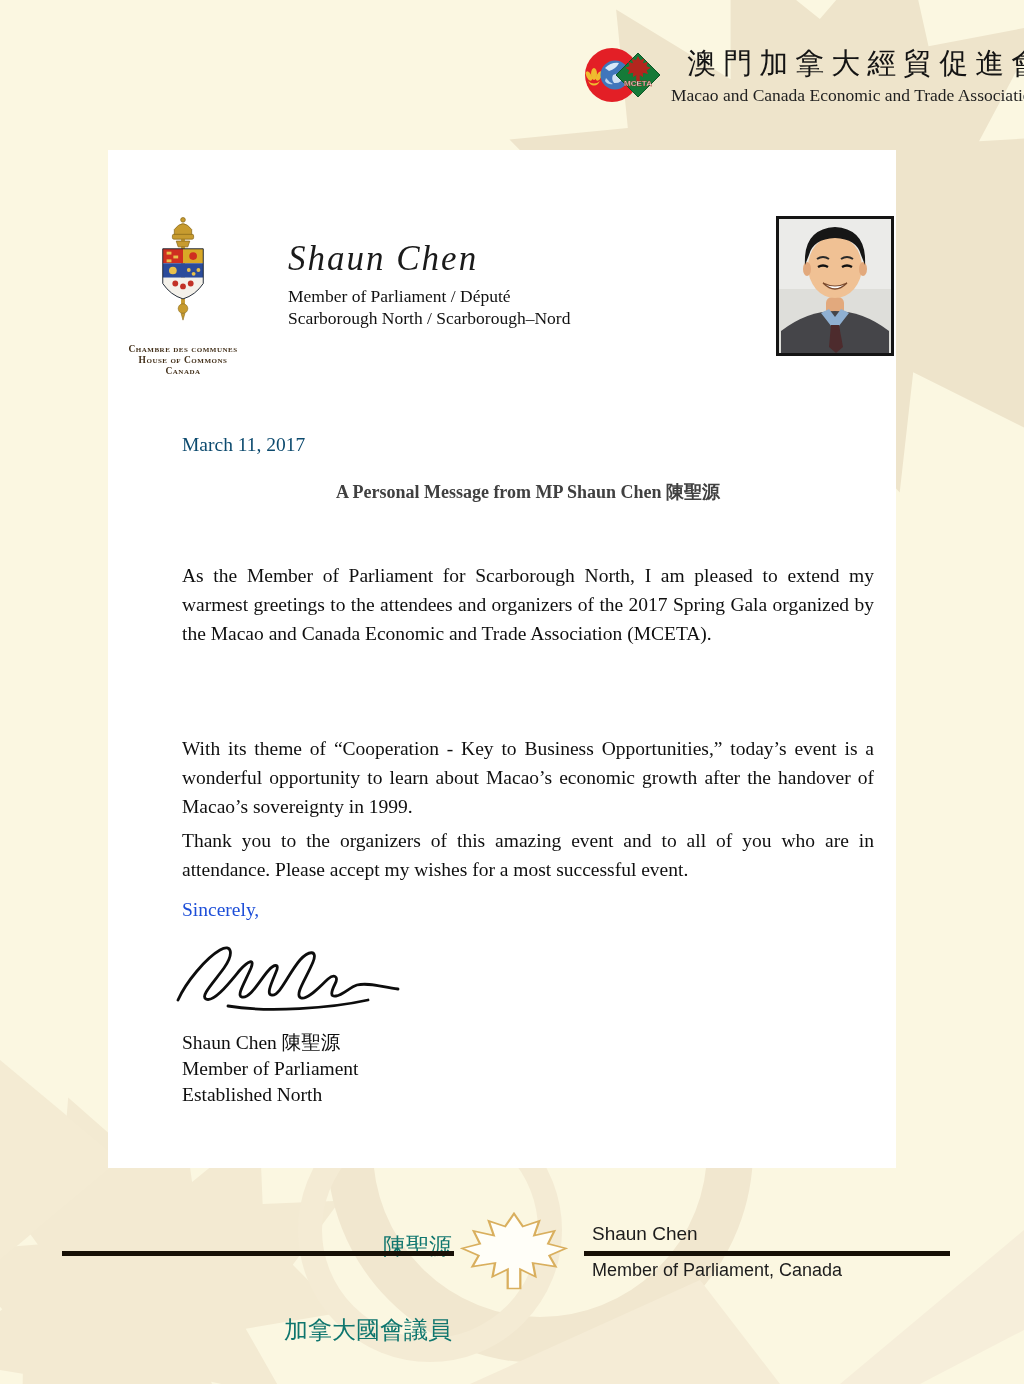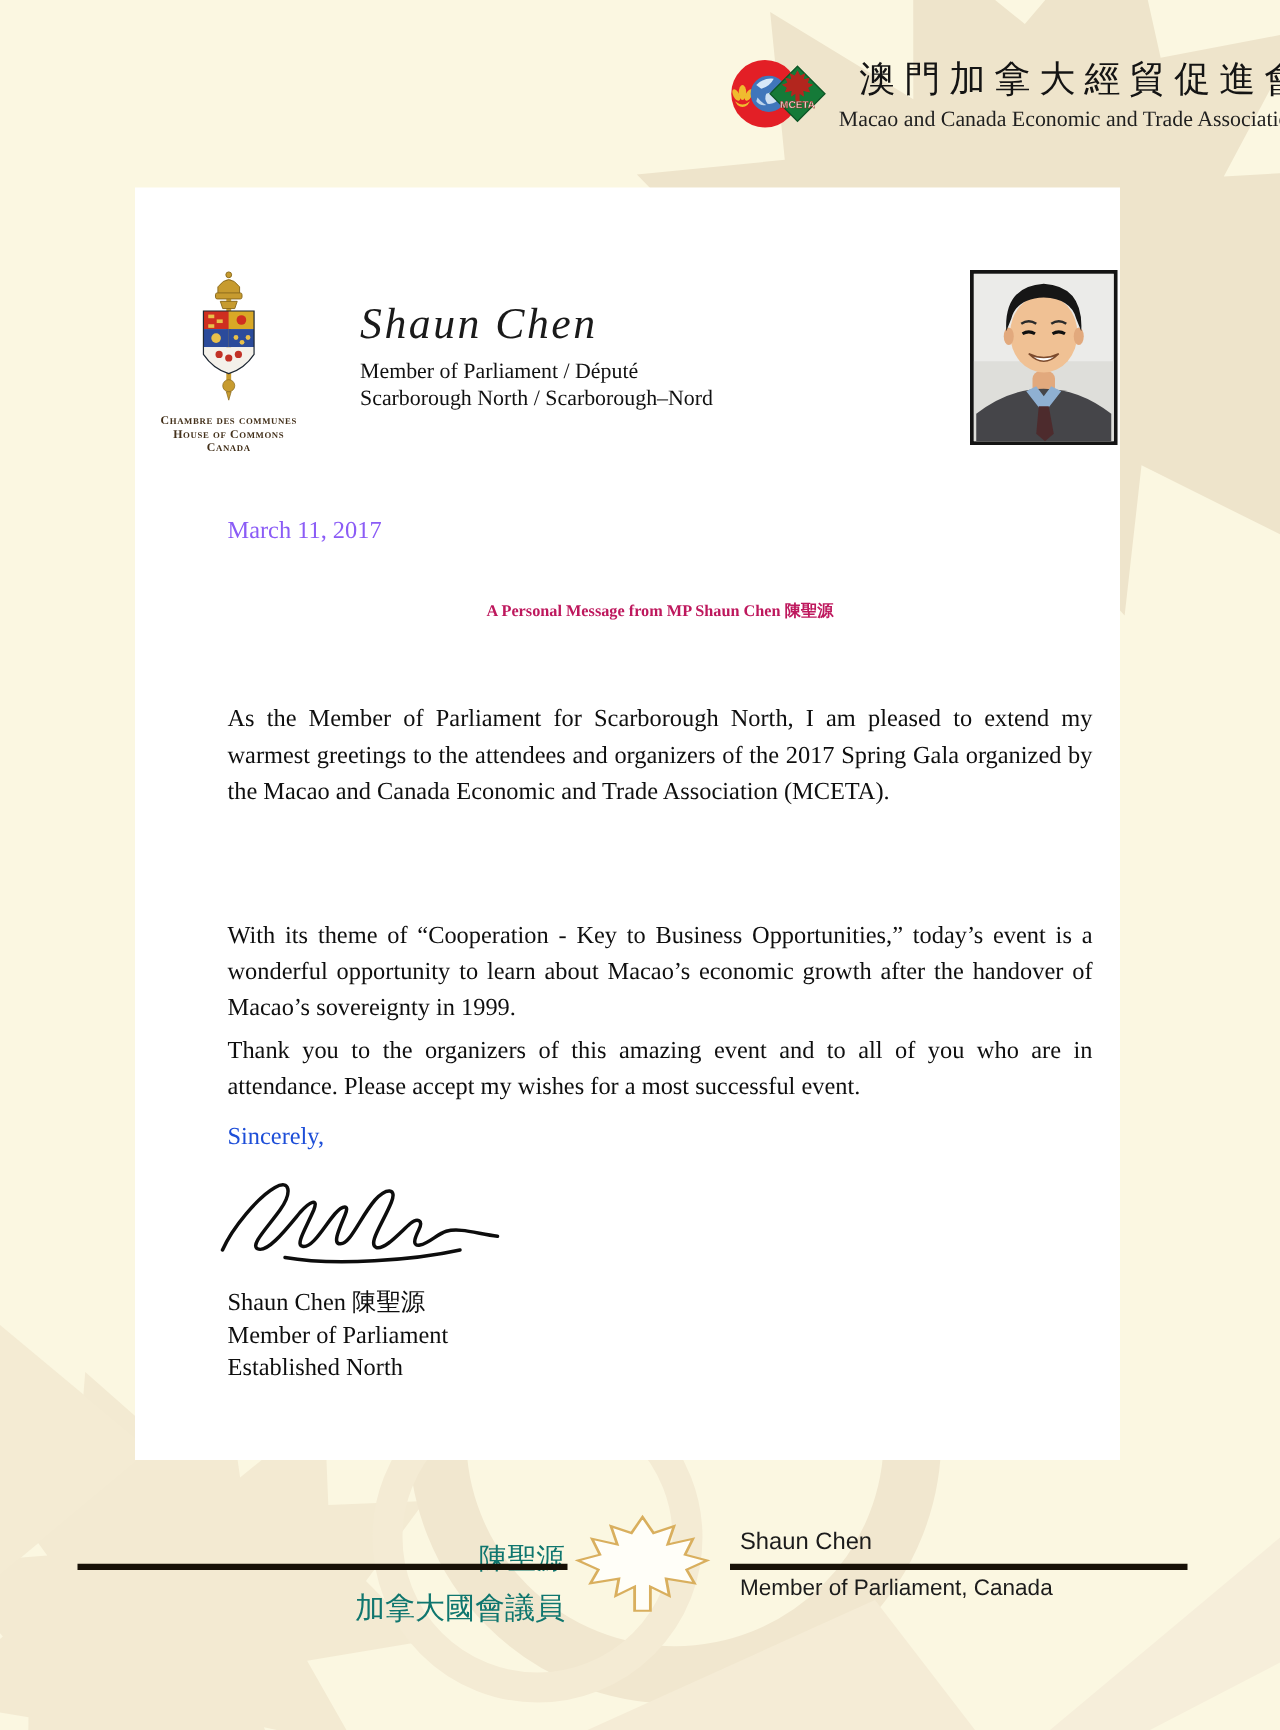--- a/index.html
+++ b/index.html
@@ -10,41 +10,41 @@
   
   .mceta{position:absolute;left:583px;top:40px;width:396px;height:70px;z-index:2;display:flex;align-items:center;}
   .mceta-logo{flex:0 0 auto;margin-right:8px;}
   .orgnames{flex:1;text-align:right;}
   .org-zh{font-size:29px;letter-spacing:7px;color:#141414;font-weight:500;white-space:nowrap;margin-right:-7px;}
   .org-en{font-size:17.5px;color:#1f1f1f;margin-top:1px;white-space:nowrap;}
 
   
   .page{position:absolute;left:108px;top:150px;width:788px;height:1018px;background:#ffffff;z-index:1;}
   .crest{position:absolute;left:5px;top:66px;width:140px;text-align:center;}
-  .crest-caption{margin-top:3px;font-size:9.5px;line-height:11px;font-variant:small-caps;letter-spacing:.5px;color:#43301a;font-weight:600;}
+  .crest-caption{margin-top:16px;font-size:9.5px;line-height:11px;font-variant:small-caps;letter-spacing:.5px;color:#43301a;font-weight:600;}
   .mp-block{position:absolute;left:180px;top:86px;}
   .mp-script{font-size:35px;font-style:italic;letter-spacing:2px;color:#1a1a1a;line-height:46px;}
   .mp-title,.mp-riding{font-size:17.5px;line-height:21.5px;color:#111;}
   .mp-title{margin-top:4px;}
   .photo{position:absolute;left:668px;top:66px;width:118px;height:140px;border:3px solid #141414;box-sizing:border-box;background:#e9e9e7;}
-  .date{position:absolute;left:74px;top:264px;font-size:19.5px;color:#8b5cf6;}
-  .ltitle{position:absolute;left:74px;top:330px;width:692px;margin:0;text-align:center;font-size:13px;font-weight:bold;color:#be185d;}
+  .date{position:absolute;left:74px;top:284px;font-size:19.5px;color:#0c4a6e;}
+  .ltitle{position:absolute;left:74px;top:330px;width:692px;margin:0;text-align:center;font-size:18px;font-weight:bold;color:#404040;}
   .para{position:absolute;left:74px;width:692px;margin:0;font-size:19.5px;line-height:29px;text-align:justify;color:#0f0f0f;}
   .p0{top:391px;margin-top:20px;} .p1{top:492px;} .p2{top:584px;} .p3{top:676px;}
   .valediction{position:absolute;left:74px;top:749px;font-size:19.5px;color:#1d4ed8;}
   .signature{position:absolute;left:64px;top:788px;}
   .closing{position:absolute;left:74px;top:880px;font-size:19.5px;line-height:26px;color:#0f0f0f;}
 
   
   .f-line{position:absolute;height:5px;background:#171006;z-index:2;}
   .f-line-left{left:62px;top:1251px;width:392px;}
   .f-line-right{left:584px;top:1251px;width:366px;}
   .f-zh{position:absolute;left:200px;width:252px;text-align:right;font-family:Liberation Sans, sans-serif;color:#0f766e;z-index:2;margin-top:12px;}
   .f-zh-name{top:1219px;font-size:23px;}
-  .f-zh-title{top:1258px;font-size:24px;text-align:right;}
+  .f-zh-title{top:1302px;font-size:24px;text-align:right;}
   .f-en{position:absolute;left:592px;font-family:"Liberation Sans","DejaVu Sans",sans-serif;color:#1c1c1c;z-index:2;}
   .f-en-name{top:1223px;font-size:19px;}
   .f-en-title{top:1260px;font-size:18px;}
   .f-leaf{position:absolute;left:456px;top:1210px;z-index:2;}
 </style>
 </head>
 <body>
 
 <div class="canvas">
 

